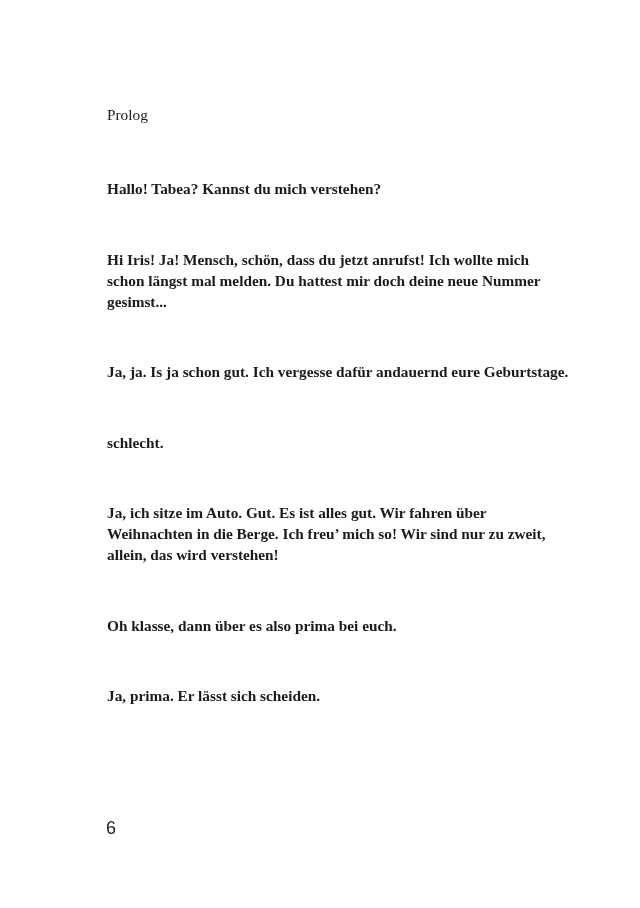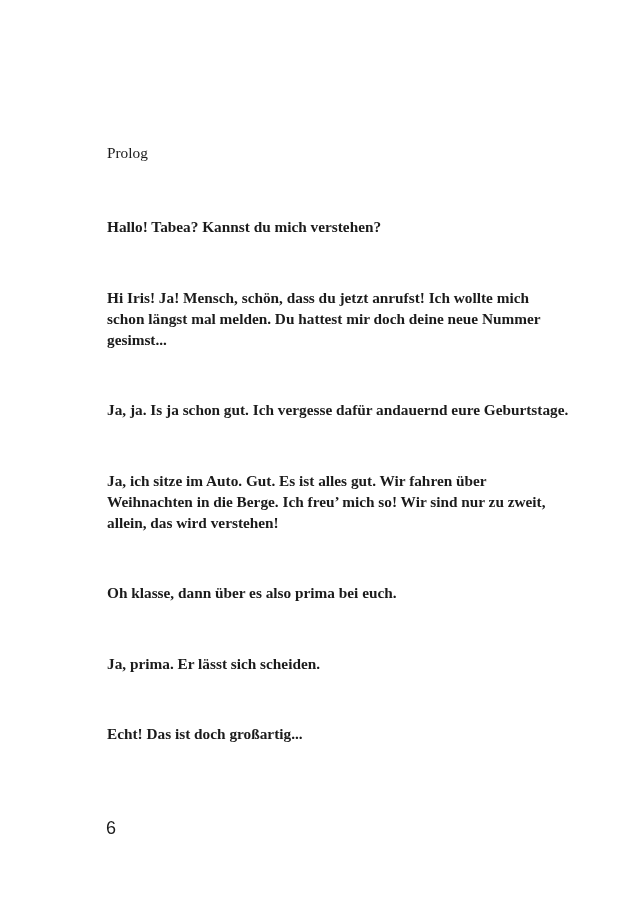--- a/index.html
+++ b/index.html
@@ -18,21 +18,20 @@
     color: #1b1b1b;
   }
   .content {
     position: absolute;
     left: 107px;
     top: 104px;
     width: 440px;
     font-size: 15.3px;
     line-height: 21px;
     text-align: left;
-    margin-top: 38px;
   }
   .para {
     margin: 0 0 49.5px 0;
   }
   .para.title {
     margin-bottom: 53px;
   }
   .line {
     display: block;
     white-space: nowrap;
@@ -65,37 +64,35 @@
       <span class="line">Hi Iris! Ja! Mensch, schön, dass du jetzt anrufst! Ich wollte mich</span>
       <span class="line">schon längst mal melden. Du hattest mir doch deine neue Nummer</span>
       <span class="line">gesimst...</span>
     </div>
 
     <div class="para">
       <span class="line">Ja, ja. Is ja schon gut. Ich vergesse dafür andauernd eure Geburtstage.</span>
     </div>
 
     <div class="para">
+      <span class="line">schlecht.</span>
     </div>
 
     <div class="para">
       <span class="line">Ja, ich sitze im Auto. Gut. Es ist alles gut. Wir fahren über</span>
       <span class="line">Weihnachten in die Berge. Ich freu’ mich so! Wir sind nur zu zweit,</span>
       <span class="line">allein, das wird verstehen!</span>
     </div>
 
     <div class="para">
       <span class="line">Oh klasse, dann über es also prima bei euch.</span>
     </div>
 
     <div class="para">
       <span class="line">Ja, prima. Er lässt sich scheiden.</span>
     </div>
 
-    <div class="para">
-      <span class="line">Echt! Das ist doch großartig...</span>
-    </div>
 
   </div>
 
   <div class="page-number">6</div>
 
 </div>
 
 </body></html>

